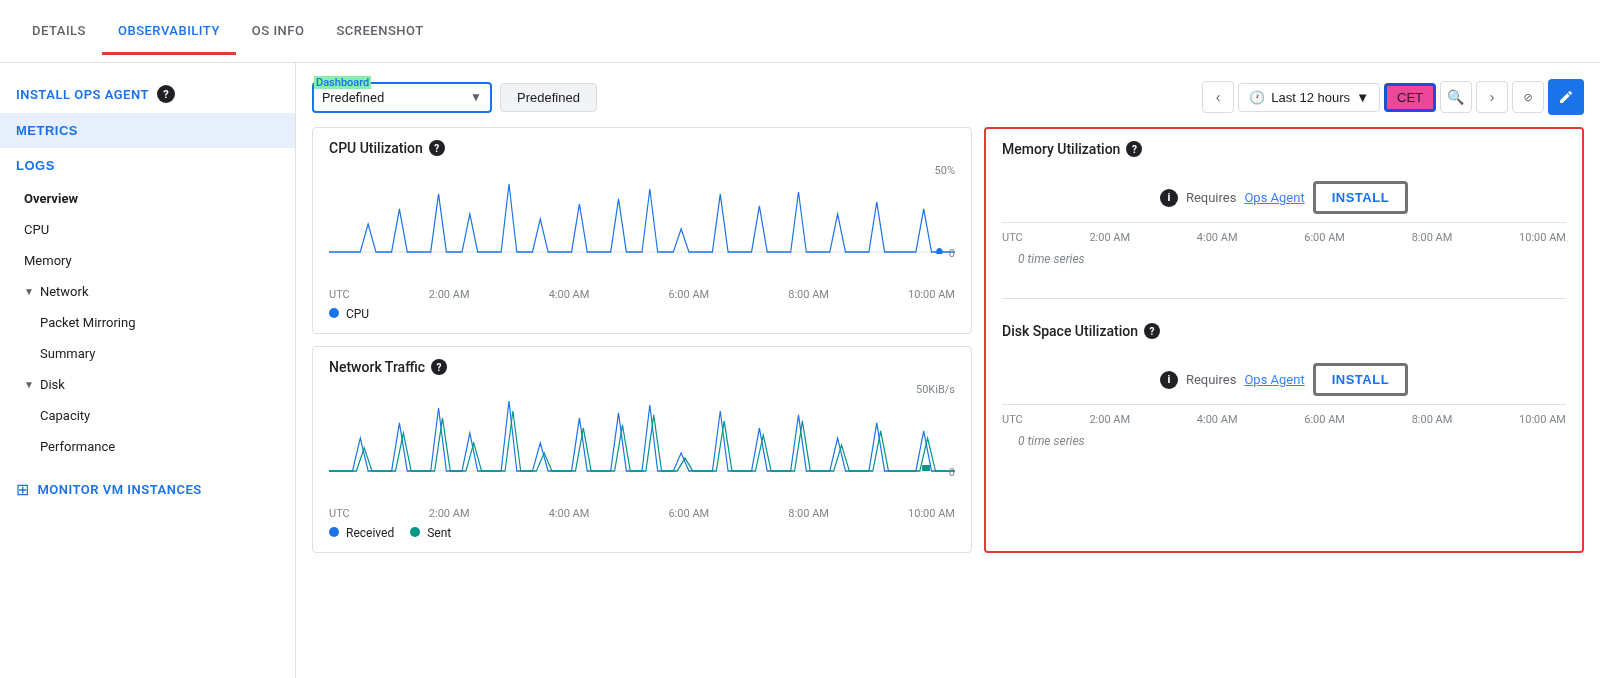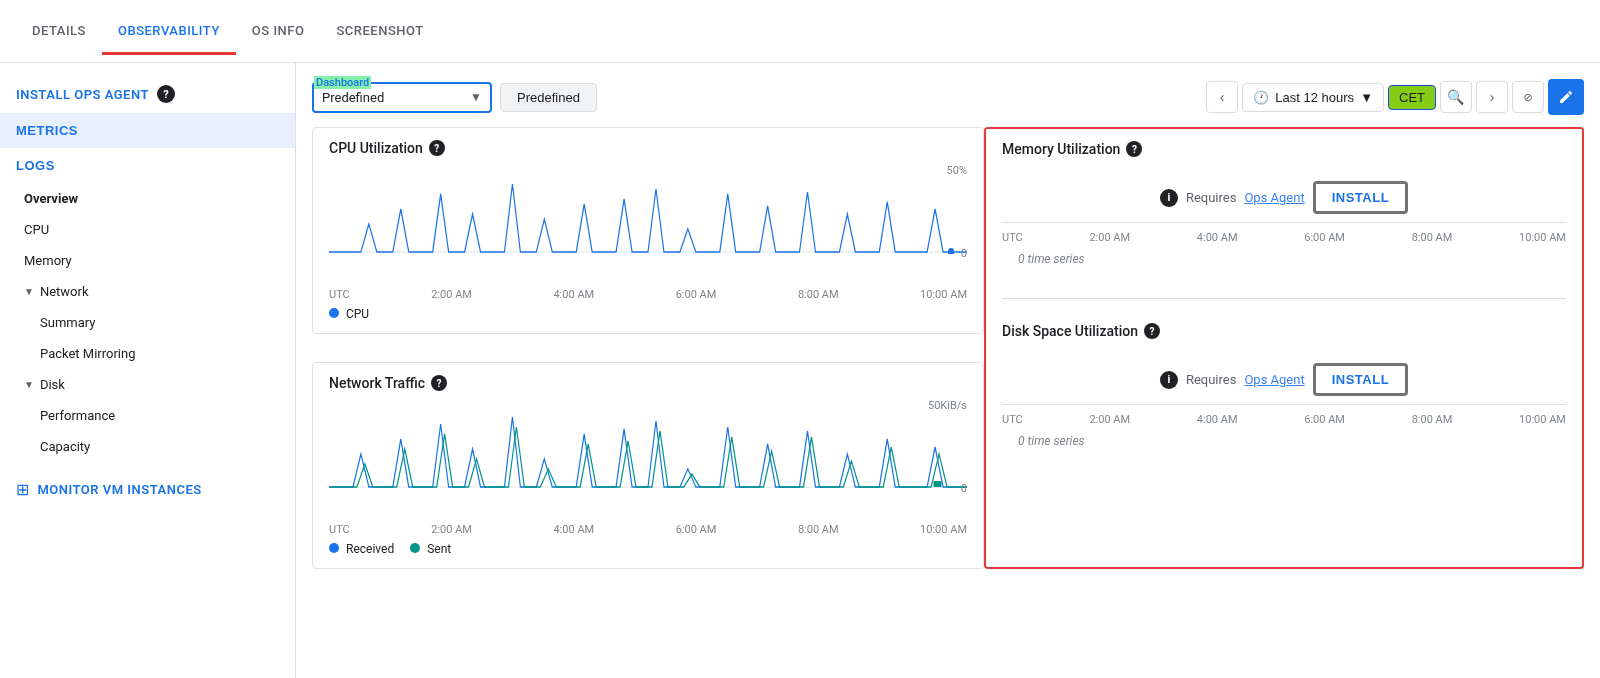--- a/index.html
+++ b/index.html
@@ -205,23 +205,23 @@
       padding: 6px 10px;
       border: 1px solid #dadce0;
       border-radius: 4px;
       background: #fff;
       cursor: pointer;
       font-size: 13px;
       color: #202124;
     }
     .cet-btn {
       padding: 4px 10px;
-      border: 1px solid #1d4ed8;
-      border-radius: 4px;
-      background: #84cc16;
+      border: 3px solid #1d4ed8;
+      border-radius: 4px;
+      background: #ec4899;
       font-size: 13px;
       cursor: pointer;
       color: #202124;
       font-weight: 500;
     }
     .edit-btn {
       width: 36px;
       height: 36px;
       background: #1a73e8;
       border: none;
@@ -237,22 +237,22 @@
     
     .charts-grid {
       display: flex;
       gap: 0;
       padding: 0 16px;
     }
     .charts-left {
       flex: 1;
       display: flex;
       flex-direction: column;
-      gap: 28px;
-      margin-right: 0;
+      gap: 12px;
+      margin-right: 12px;
     }
     .charts-right {
       width: 600px;
       min-width: 600px;
       display: flex;
       flex-direction: column;
       gap: 12px;
       border: 2px solid #e53935;
       border-radius: 4px;
       overflow: hidden;
@@ -424,34 +424,34 @@
       <span>CPU</span>
     </div>
     <div class="sidebar-nav-item">
       <span>Memory</span>
     </div>
     <div class="sidebar-nav-item">
       <span class="expand-icon">▼</span>
       <span>Network</span>
     </div>
     <div class="sidebar-nav-item sidebar-nav-sub">
+      <span>Packet Mirroring</span>
+    </div>
+    <div class="sidebar-nav-item sidebar-nav-sub">
       <span>Summary</span>
-    </div>
-    <div class="sidebar-nav-item sidebar-nav-sub">
-      <span>Packet Mirroring</span>
     </div>
     <div class="sidebar-nav-item">
       <span class="expand-icon">▼</span>
       <span>Disk</span>
     </div>
     <div class="sidebar-nav-item sidebar-nav-sub">
+      <span>Capacity</span>
+    </div>
+    <div class="sidebar-nav-item sidebar-nav-sub">
       <span>Performance</span>
-    </div>
-    <div class="sidebar-nav-item sidebar-nav-sub">
-      <span>Capacity</span>
     </div>
 
     <div class="sidebar-monitor">
       <span class="monitor-icon">⊞</span>
       <a href="#">MONITOR VM INSTANCES</a>
     </div>
   </div>
 
   <div class="content-area">
 

